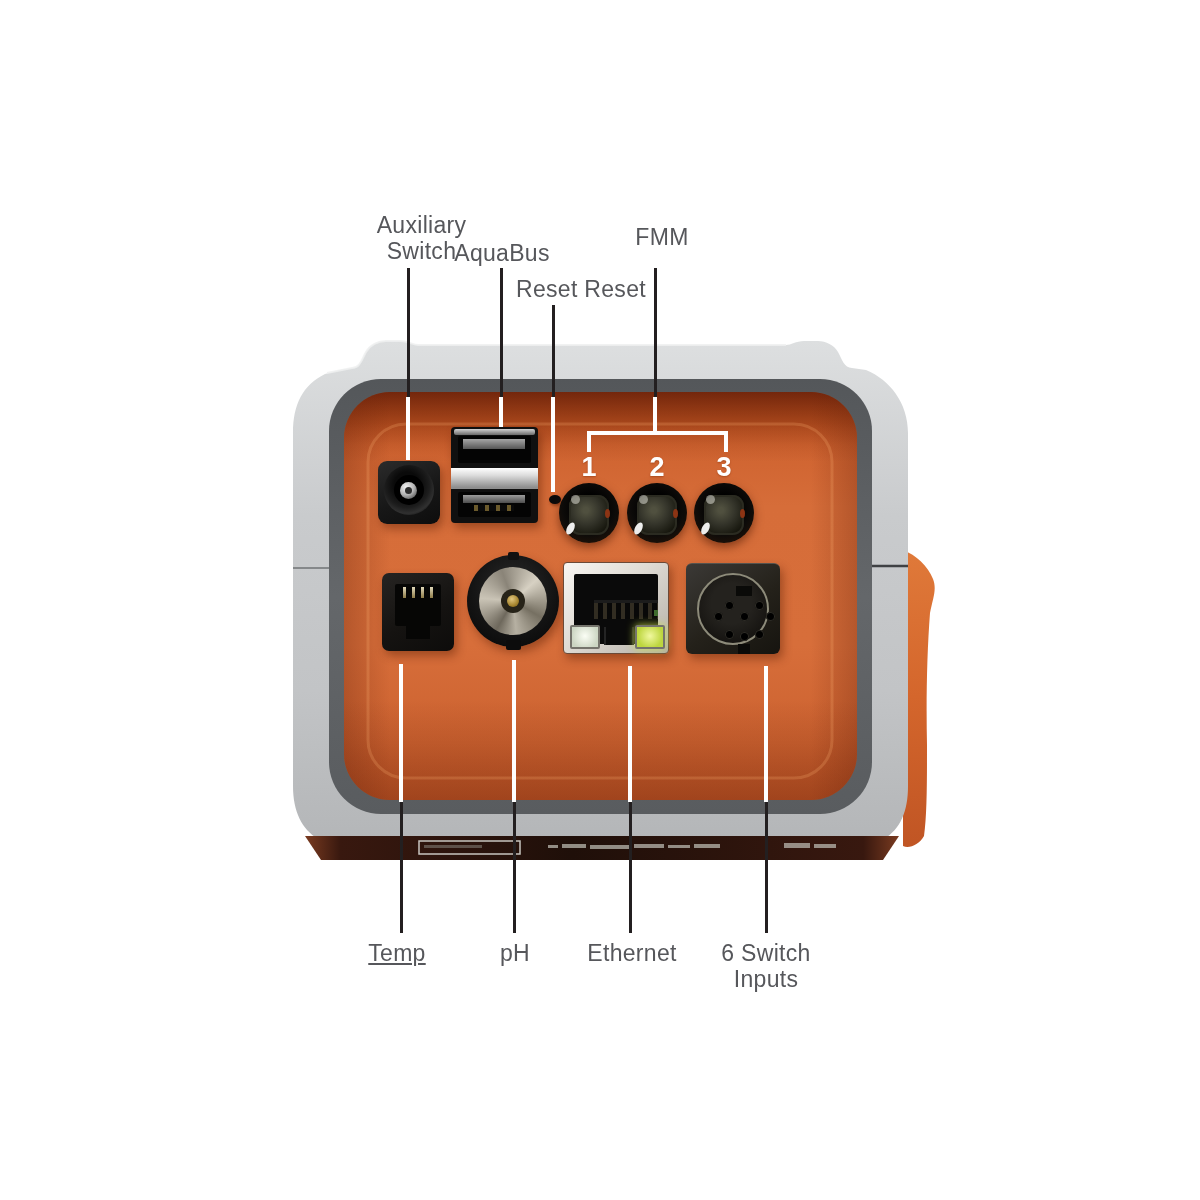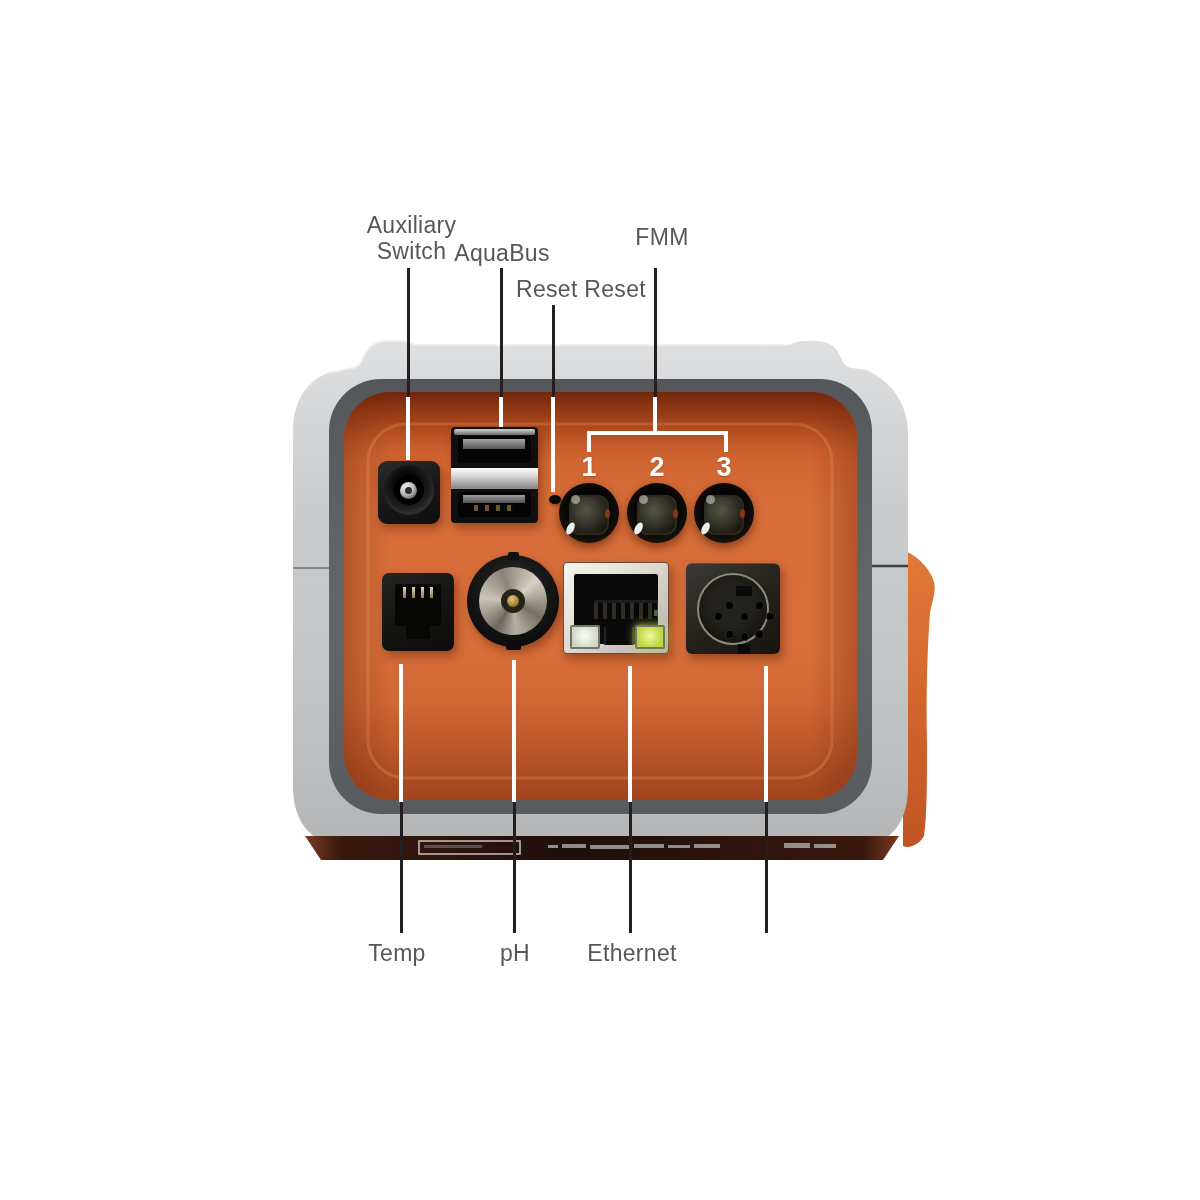--- a/index.html
+++ b/index.html
@@ -306,37 +306,41 @@
   <div class="lw" style="left:764px;top:666px;height:136px;"></div>
 
   <div class="br" style="left:587px;top:431px;width:141px;height:4px;"></div>
   <div class="br" style="left:587px;top:431px;width:4px;height:21px;"></div>
   <div class="br" style="left:724px;top:431px;width:4px;height:21px;"></div>
 
   <div class="fmm-num" style="left:559px;">1</div>
   <div class="fmm-num" style="left:627px;">2</div>
   <div class="fmm-num" style="left:694px;">3</div>
 
-  <div class="lbl" style="left:341px;top:212px;width:141px;">
+  <div class="lbl" style="left:351px;top:212px;width:141px;">
     <div>Auxiliary</div>
     <div>Switch</div>
   </div>
   <div class="lbl" style="left:432px;top:240px;width:140px;">
     <div>AquaBus</div>
   </div>
   <div class="lbl" style="left:511px;top:276px;width:140px;">
     <div>Reset Reset</div>
   </div>
   <div class="lbl" style="left:592px;top:224px;width:140px;">
     <div>FMM</div>
   </div>
 
-  <div class="lbl" style="left:327px;top:940px;width:140px;">
+  <div class="lbl" style="left:327px;top:940px;width:140px;text-decoration:underline;">
     <div>Temp</div>
   </div>
   <div class="lbl" style="left:445px;top:940px;width:140px;">
     <div>pH</div>
   </div>
   <div class="lbl" style="left:562px;top:940px;width:140px;text-align:center;">
     <div>Ethernet</div>
   </div>
+  <div class="lbl" style="left:696px;top:940px;width:140px;">
+    <div>6 Switch</div>
+    <div>Inputs</div>
+  </div>
 
 </div>
 
 </body></html>

